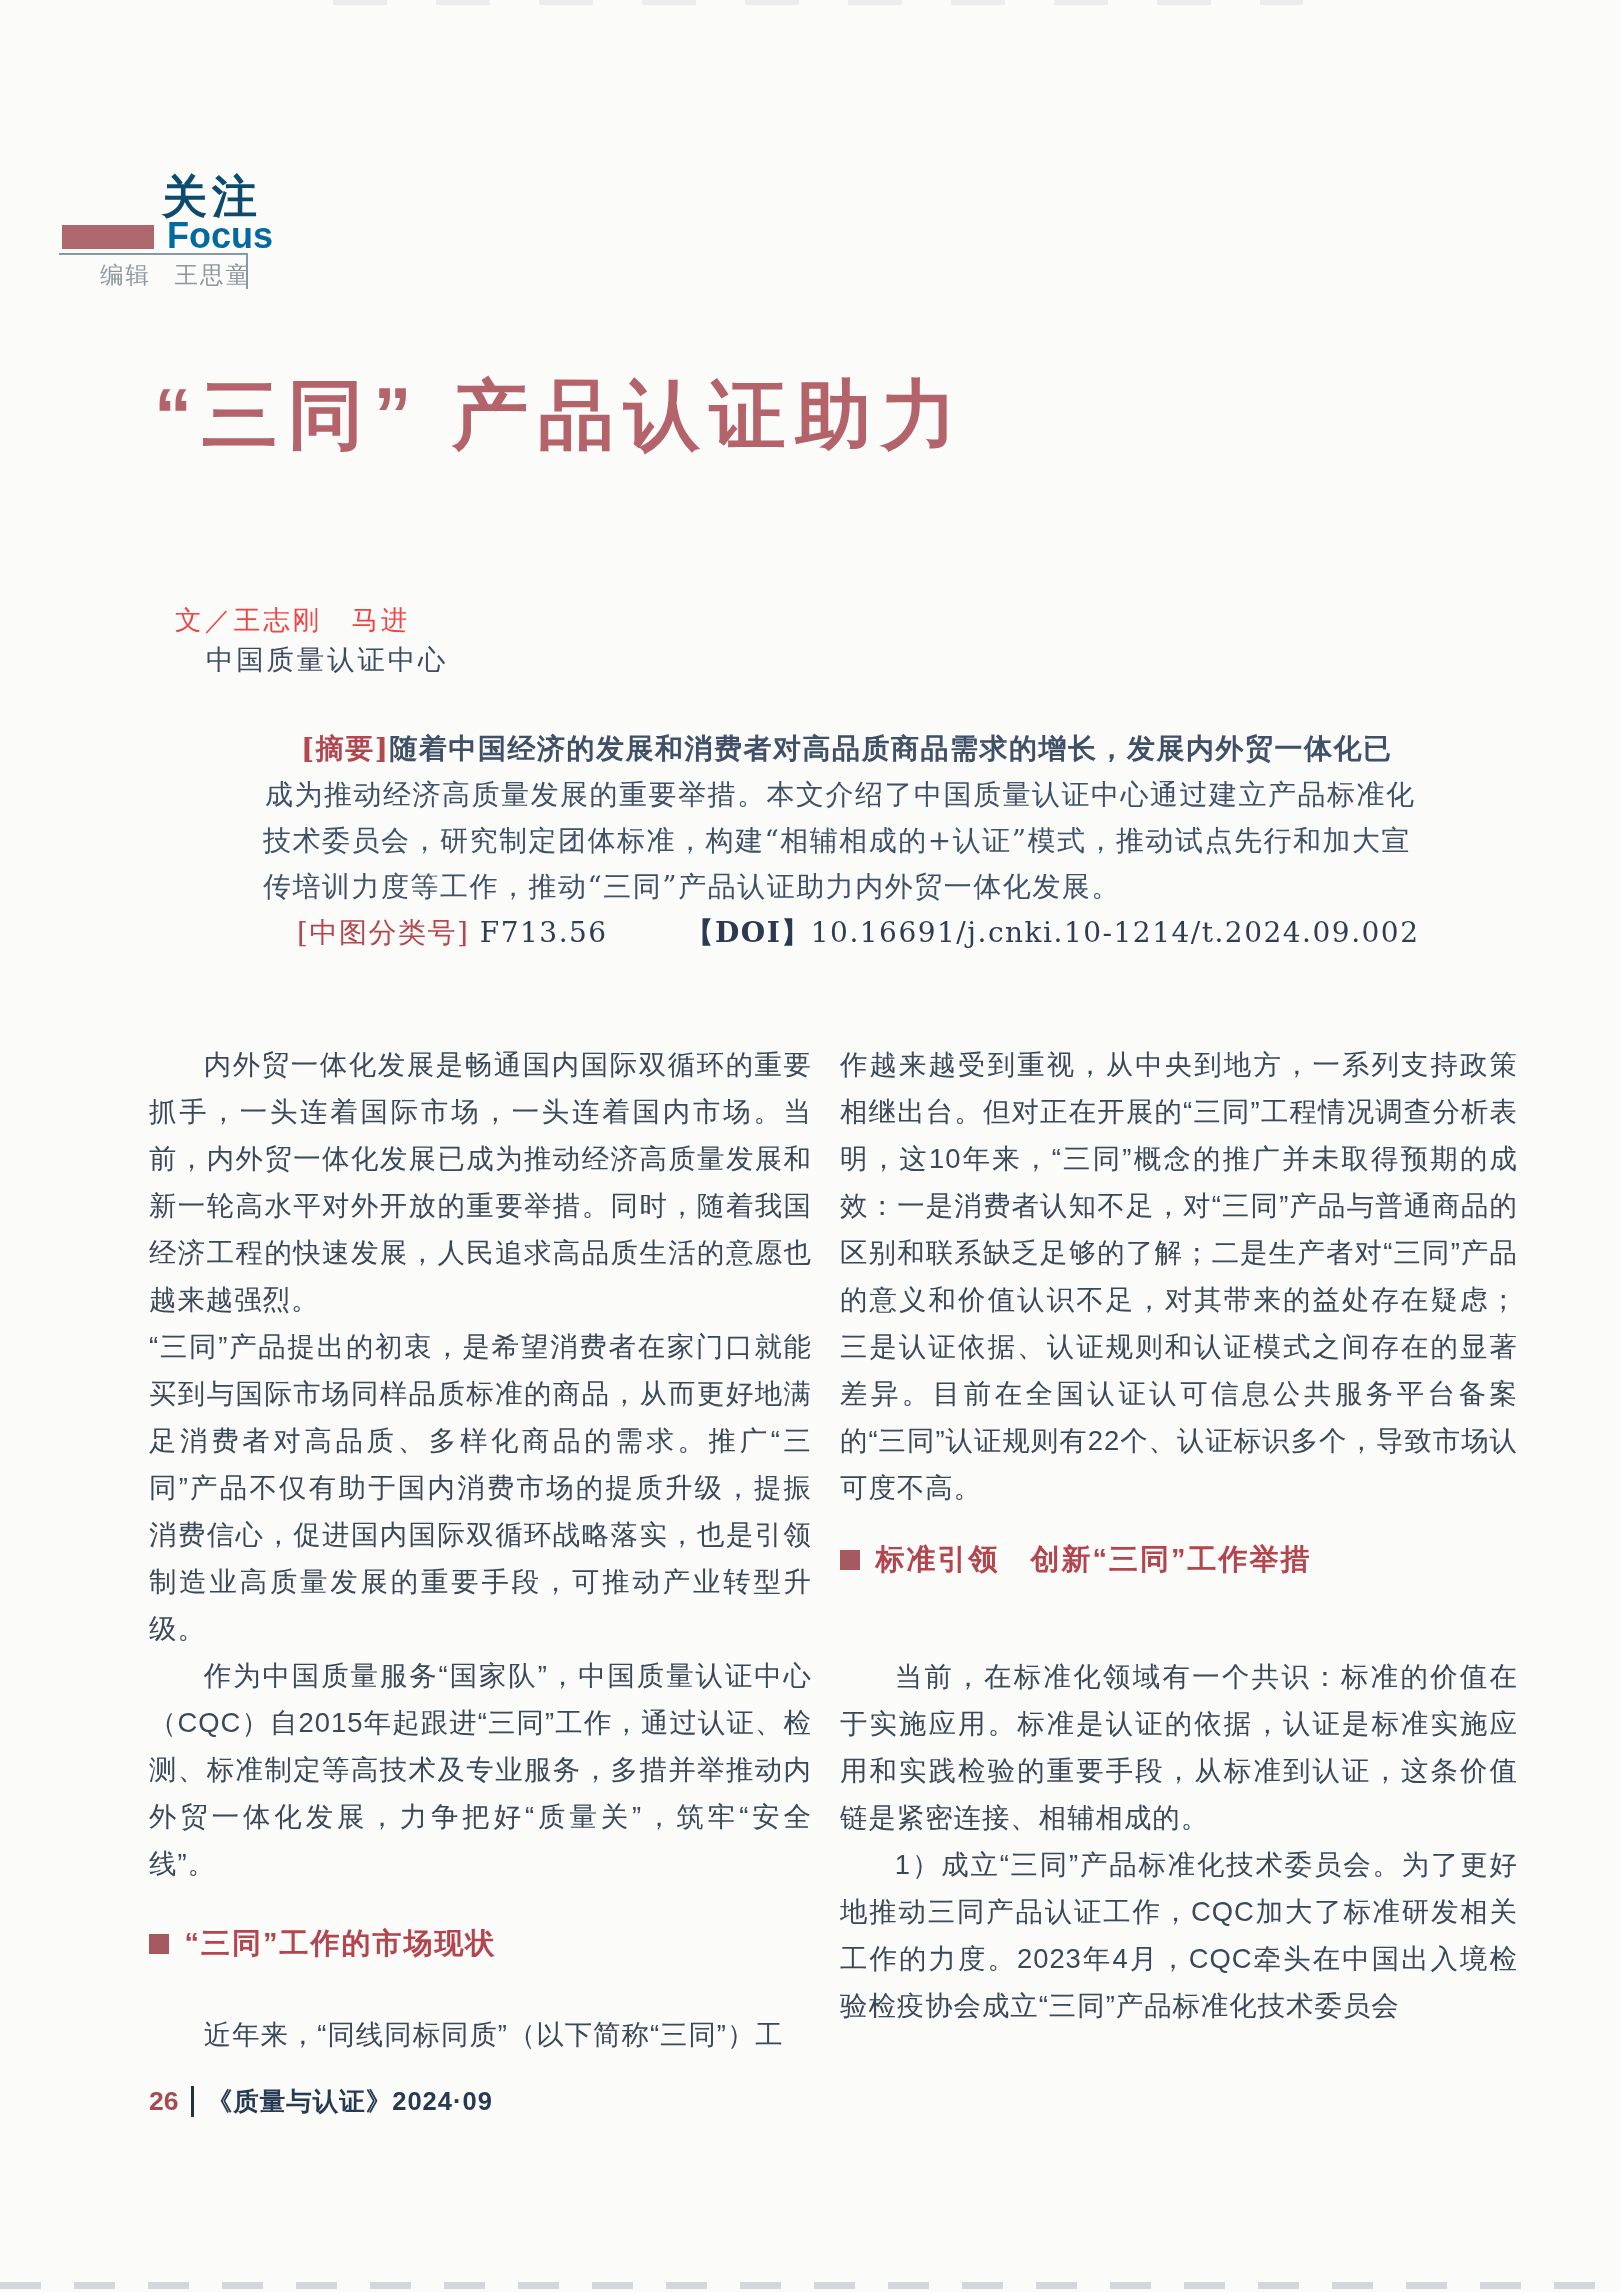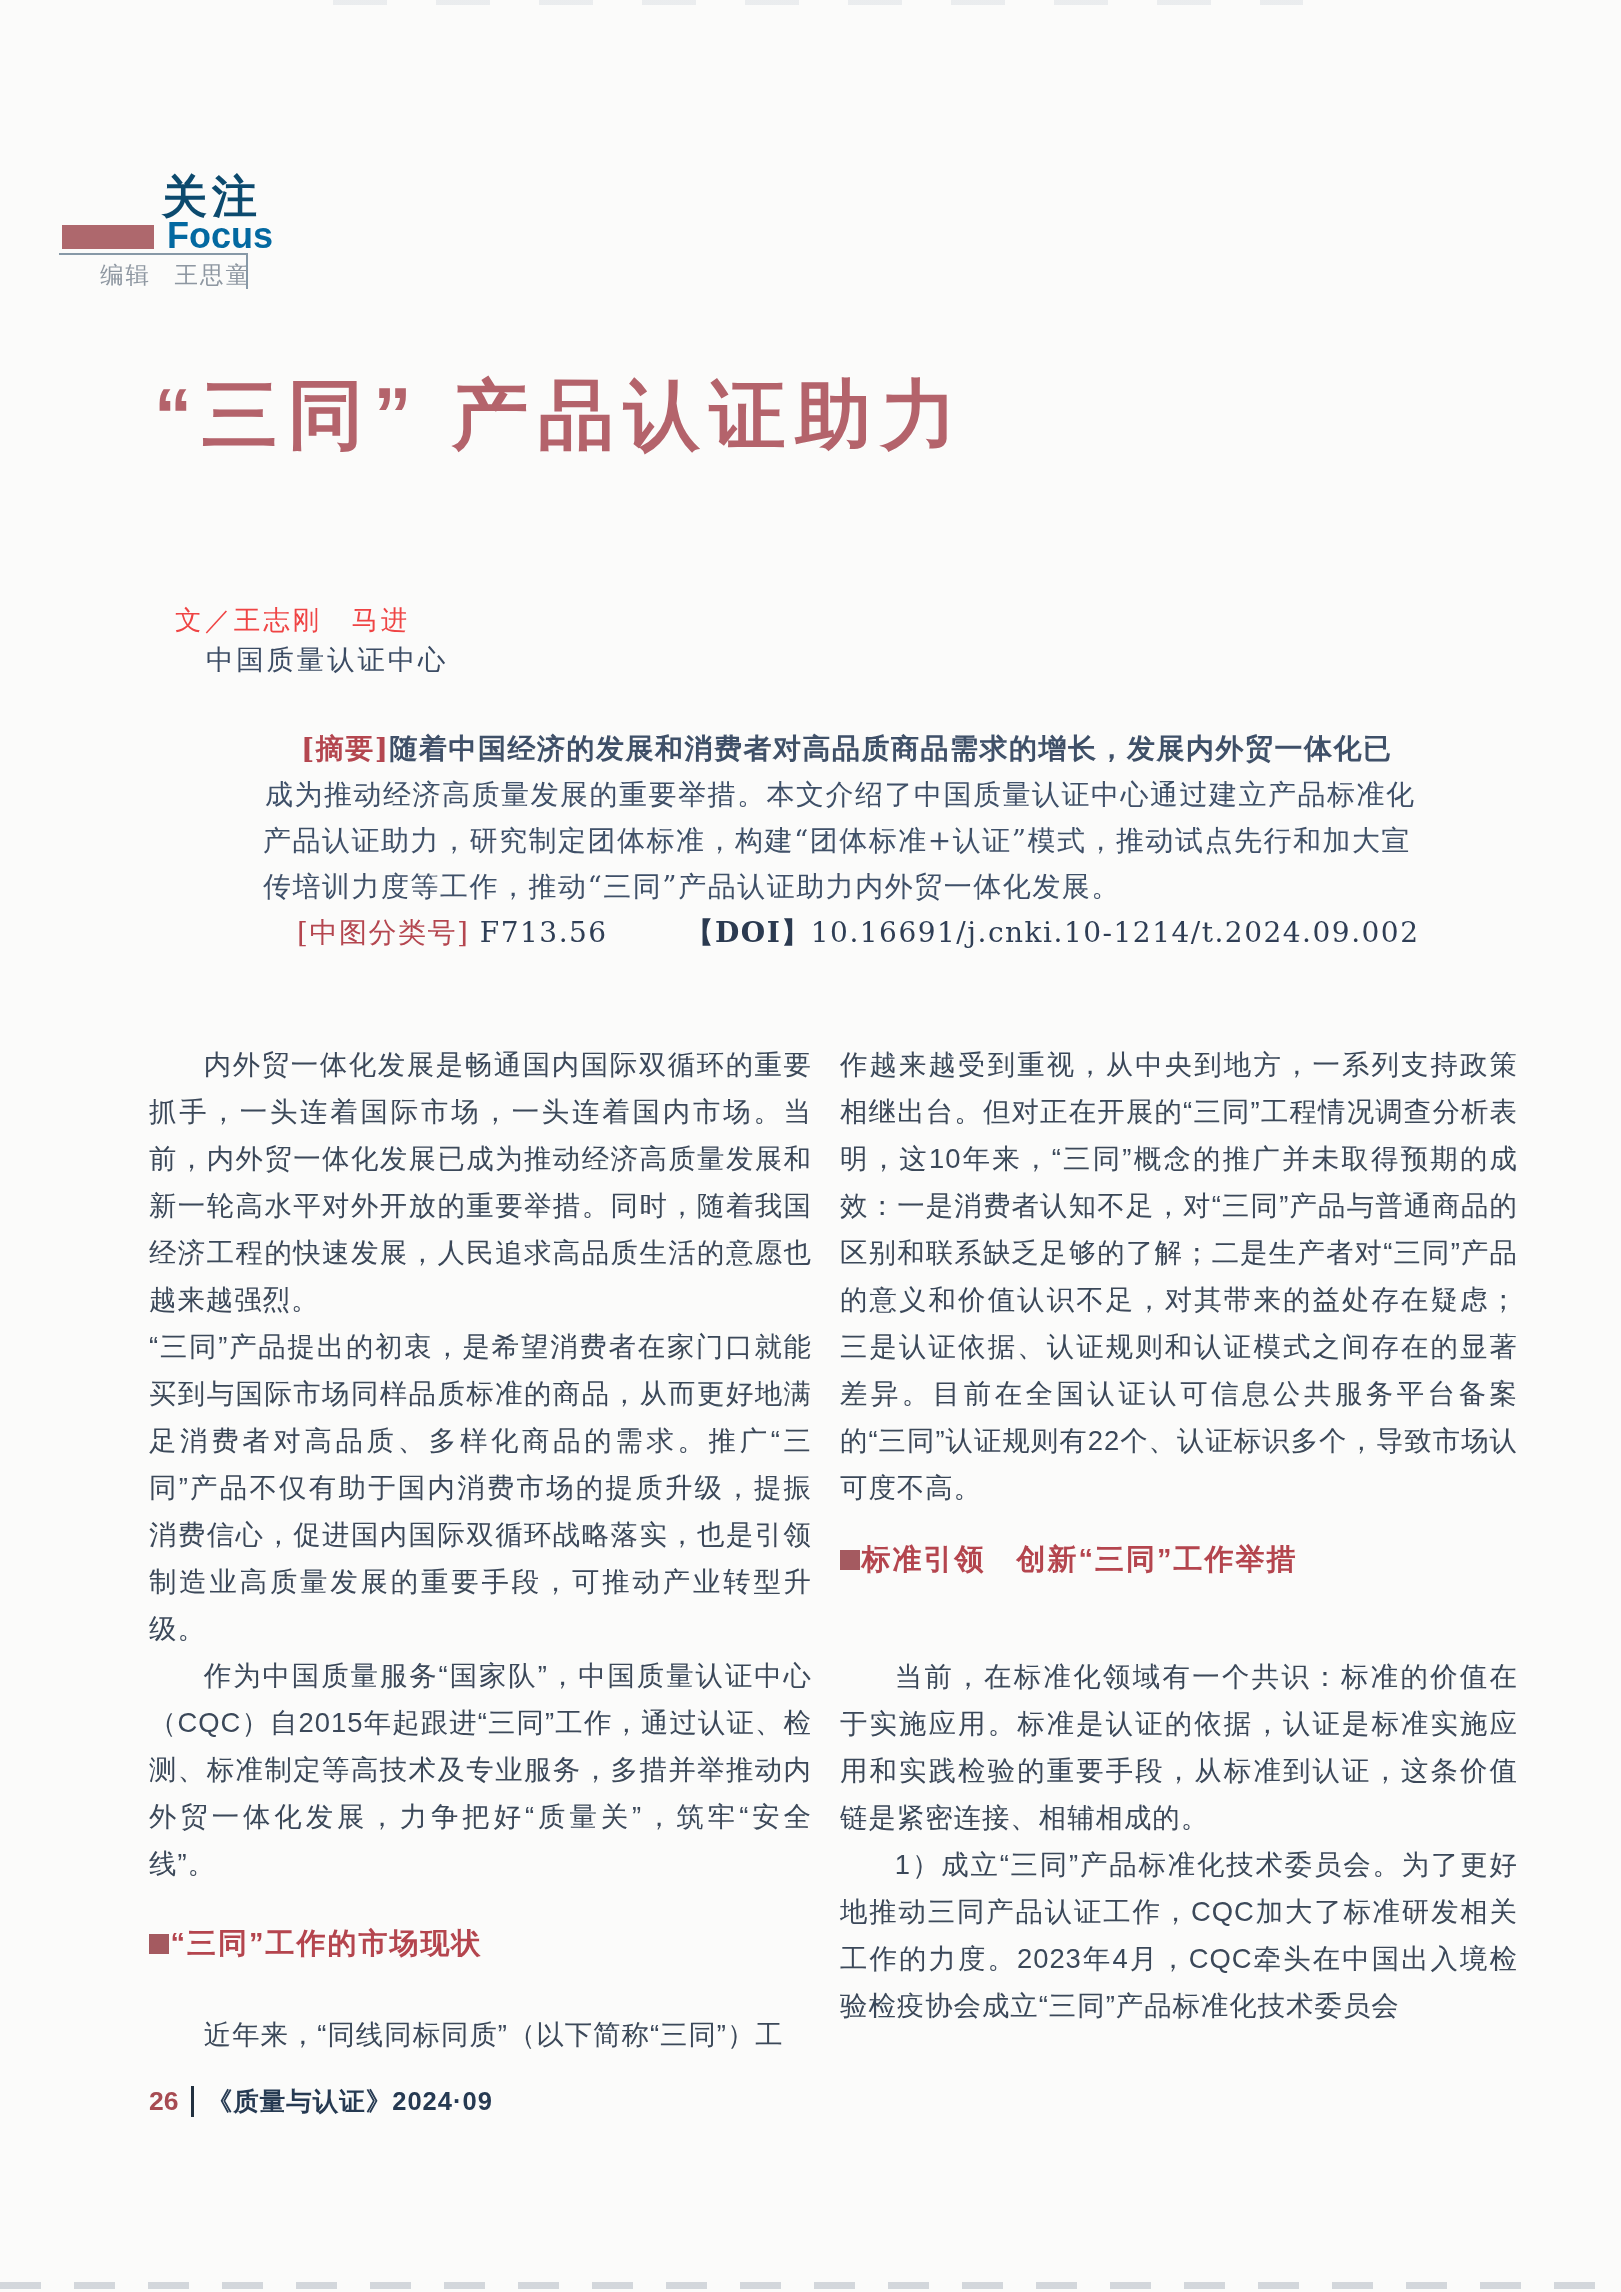--- a/index.html
+++ b/index.html
@@ -80,21 +80,21 @@
   .col-left  { left: 149px; top: 1041px; width: 663px; }
   .col-right { left: 840px; top: 1041px; width: 678px; }
   .col p {
     margin: 0;
     font-size: 27.4px; line-height: 47px; letter-spacing: 1px;
     color: #3b4859; text-align: justify;
   }
   .col p.ind { text-indent: 2em; }
 
   .sec-head {
-    display: flex; align-items: center; gap: 2px;
+    display: flex; align-items: center; gap: 16px;
   }
   .sec-head.left-h  { margin-top: 37px; margin-bottom: 47px; }
   .sec-head.right-h { margin-top: 29px; margin-bottom: 73px; }
   .sec-sq { width: 19.6px; height: 19.6px; background: #a45a60; flex: 0 0 auto; }
   .sec-tt {
     font-size: 29px; font-weight: bold; color: #b4454e; letter-spacing: 2px;
     white-space: nowrap;
   }
 
   
@@ -125,21 +125,21 @@
 
   <div class="abs title title-l1">“三同” 产品认证助力</div>
 
   <div class="abs byline">文／王志刚　马进</div>
   <div class="abs affil">中国质量认证中心</div>
 
   <div class="abs abs-line abs-l1">
     <span class="abs-red">[摘要]</span><span>随着中国经济的发展和消费者对高品质商品需求的增长，发展内外贸一体化已</span>
   </div>
   <div class="abs abs-line abs-l2">成为推动经济高质量发展的重要举措。本文介绍了中国质量认证中心通过建立产品标准化</div>
-  <div class="abs abs-line abs-l3">产品认证助力，研究制定团体标准，构建“团体标准+认证”模式，推动试点先行和加大宣</div>
+  <div class="abs abs-line abs-l3">技术委员会，研究制定团体标准，构建“相辅相成的+认证”模式，推动试点先行和加大宣</div>
   <div class="abs abs-line abs-l4">传培训力度等工作，推动“三同”产品认证助力内外贸一体化发展。</div>
   <div class="abs abs-line abs-l5">
     <span class="abs-red">[中图分类号]</span>
     <span class="val">F713.56</span>
     <span class="doi-gap"></span>
     <span class="doi-tag">【DOI】</span><span class="val">10.16691/j.cnki.10-1214/t.2024.09.002</span>
   </div>
 
   <div class="abs col col-left">
     <p class="ind">内外贸一体化发展是畅通国内国际双循环的重要抓手，一头连着国际市场，一头连着国内市场。当前，内外贸一体化发展已成为推动经济高质量发展和新一轮高水平对外开放的重要举措。同时，随着我国经济工程的快速发展，人民追求高品质生活的意愿也越来越强烈。</p>

